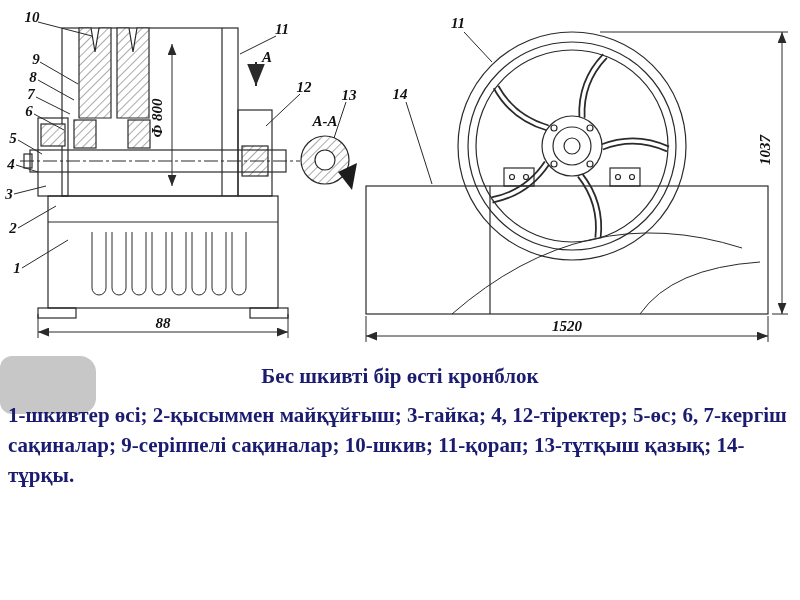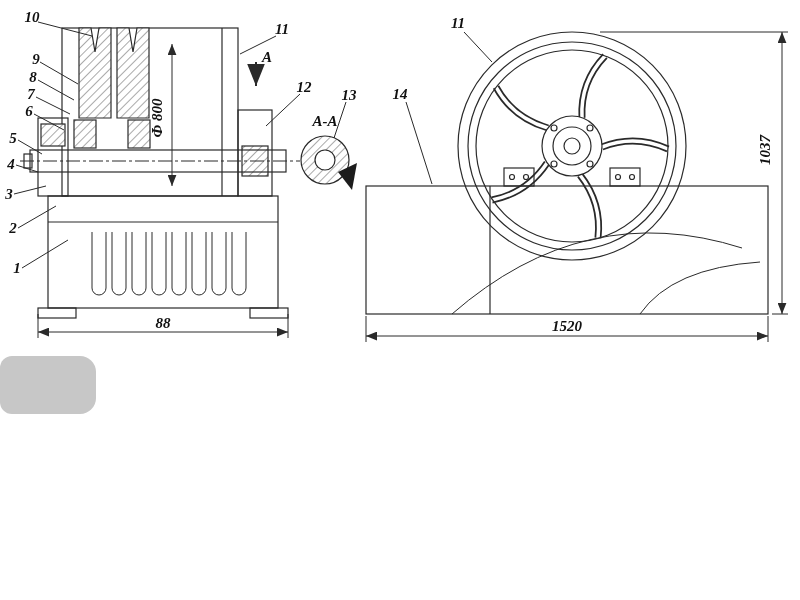--- a/index.html
+++ b/index.html
@@ -161,14 +161,18 @@
     </g>
 
     <text class="lbl" x="458" y="28" text-anchor="middle">11</text>
     <text class="lbl" x="400" y="99" text-anchor="middle">14</text>
     <text class="dim" x="567" y="331" text-anchor="middle">1520</text>
     <text class="dim" x="770" y="150" text-anchor="middle" transform="rotate(-90 770 150)">1037</text>
   </svg>
 
   <div class="deco-blob"></div>
 
+  <div class="caption">
+    <div class="title">Бес шкивті бір өсті кронблок</div>
+    <div class="body">1-шкивтер өсі; 2-қысыммен майқұйғыш; 3-гайка; 4, 12-тіректер; 5-өс; 6, 7-кергіш сақиналар; 9-серіппелі сақиналар; 10-шкив; 11-қорап; 13-тұтқыш қазық; 14-тұрқы.</div>
+  </div>
 
 </div>
 
 </body></html>

